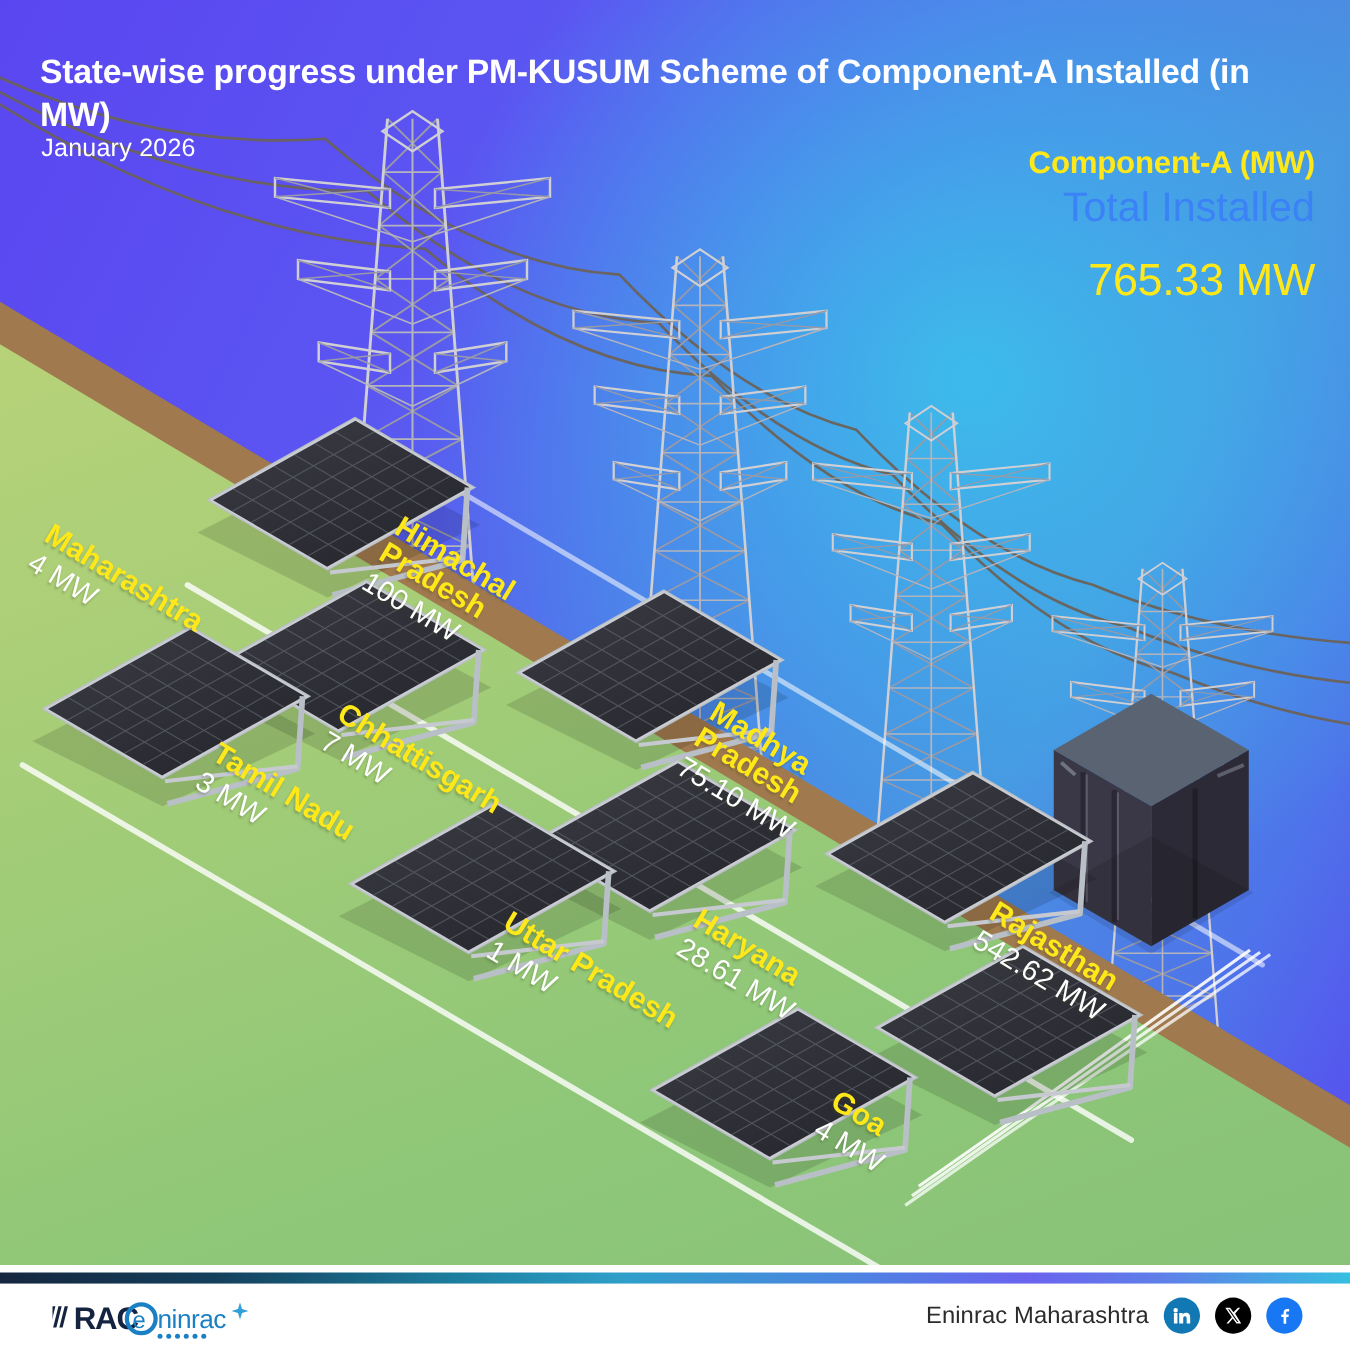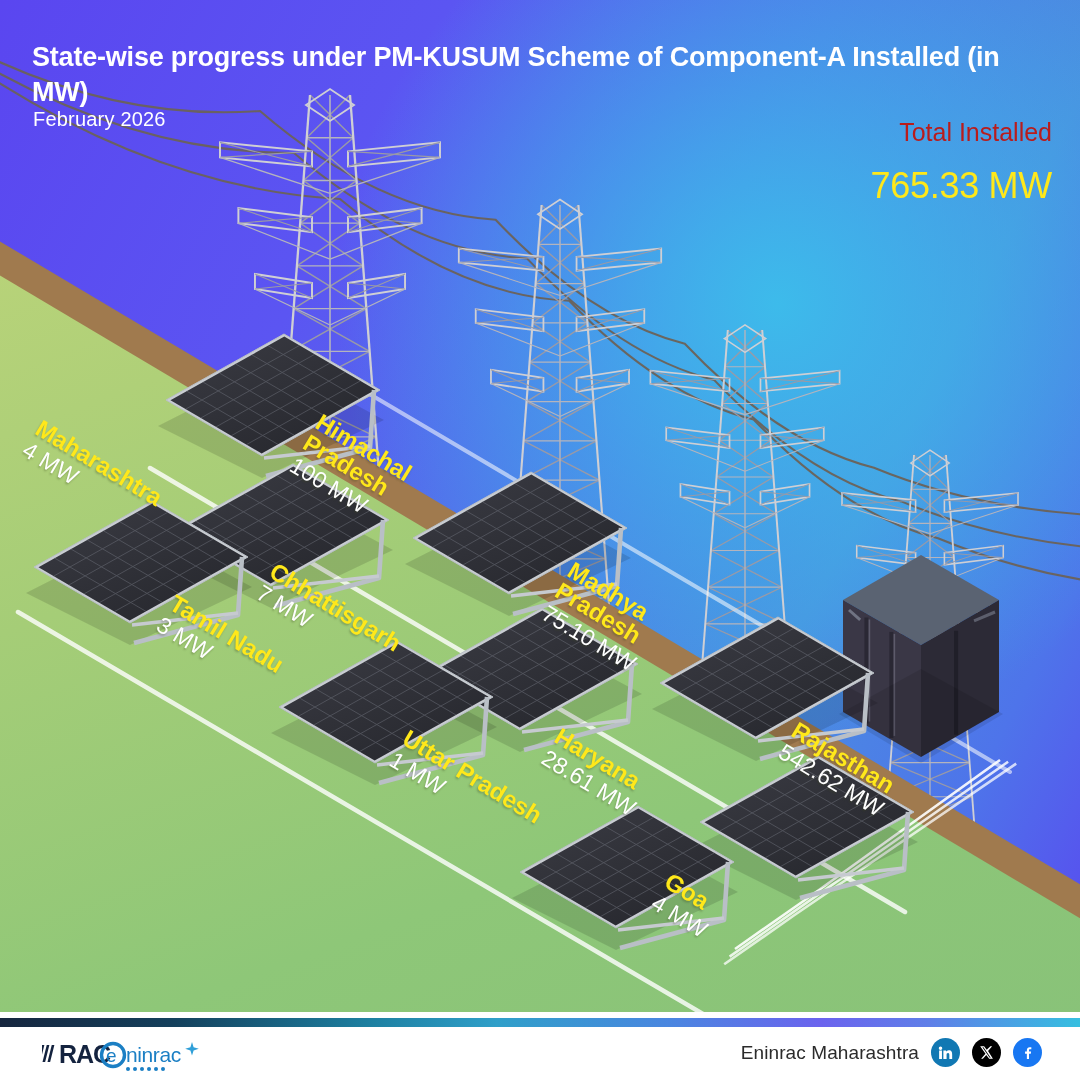--- a/index.html
+++ b/index.html
@@ -38,21 +38,21 @@
     position:absolute; left:32px; top:40px; width:1010px;
     color:#ffffff; font-weight:bold; font-size:27px; line-height:1.28;
     letter-spacing:-0.2px;
   }
   .subtitle {
     position:absolute; left:33px; top:108px;
     color:#ffffff; font-size:20px; letter-spacing:0.2px;
   }
   .stat { position:absolute; right:28px; top:116px; text-align:right; }
   .stat .k1 { color:#ffe81a; font-weight:bold; font-size:25px; letter-spacing:-0.2px; }
-  .stat .k2 { color:#b91c1c; font-size:25px; margin-top:2px; }
+  .stat .k2 { color:#3b82f6; font-size:33px; margin-top:2px; }
   .stat .k3 { color:#ffe81a; font-weight:normal; font-size:36px; margin-top:18px; letter-spacing:-0.3px; }
 
   
   .lbl { position:absolute; white-space:nowrap; transform-origin:0 0; }
   .lbl .st {
     color:#ffe81a; font-weight:bold; font-size:24px; line-height:1.02;
     text-shadow:0 2px 2px rgba(60,70,30,0.30);
   }
   .lbl .mw {
     color:#ffffff; font-size:23px; line-height:1.05; margin-top:1px;
@@ -637,23 +637,24 @@
           <div class="st">Rajasthan</div>
           <div class="mw">542.62 MW</div>
         </div>
         <div class="lbl" style="left: 673px; top: 869px; transform: rotate(31deg);">
           <div class="st">Goa</div>
           <div class="mw">4 MW</div>
         </div>
       </div>
 
     <div class="title">State-wise progress under PM-KUSUM Scheme of Component-A Installed (in MW)</div>
-    <div class="subtitle">February 2026</div>
+    <div class="subtitle">January 2026</div>
 
     <div class="stat">
+      <div class="k1">Component-A (MW)</div>
       <div class="k2">Total Installed</div>
       <div class="k3">765.33 MW</div>
     </div>
   </div>
 
   <div class="divider"></div>
 
   <div class="footer">
     <div class="brand">
       <svg width="168" height="36" viewBox="0 0 168 36">

